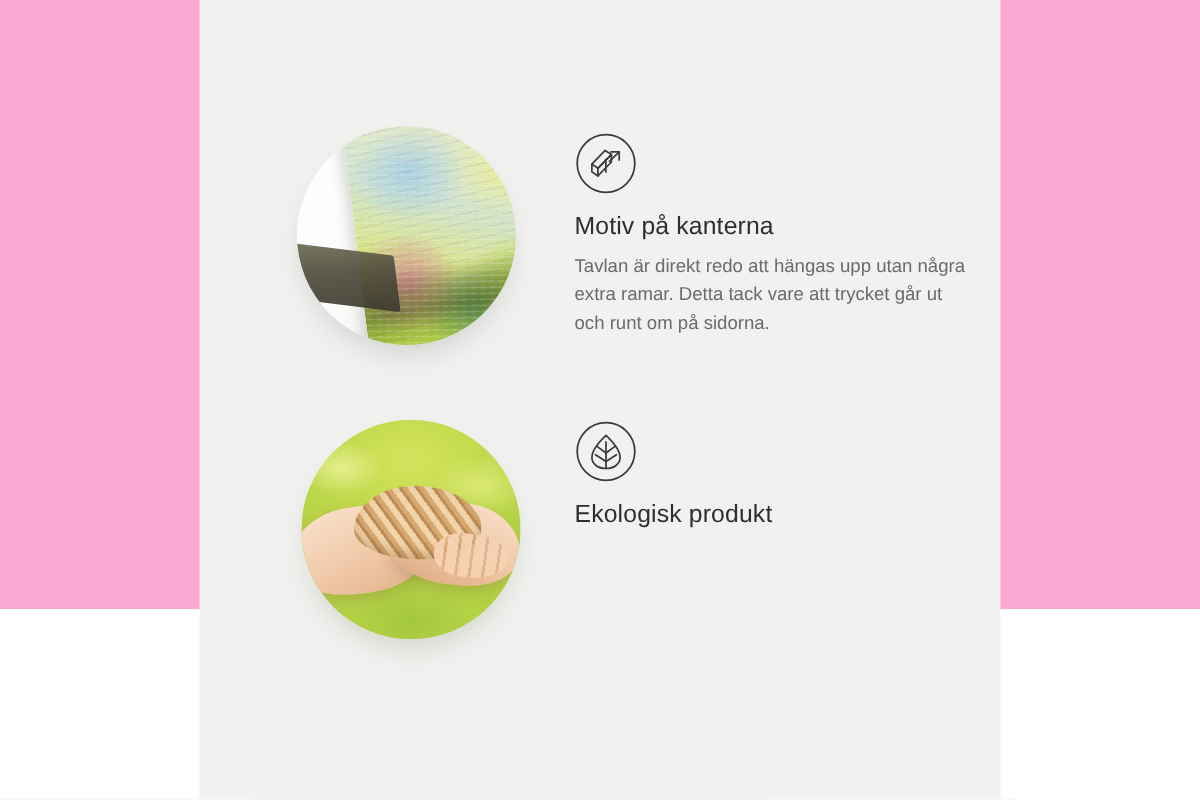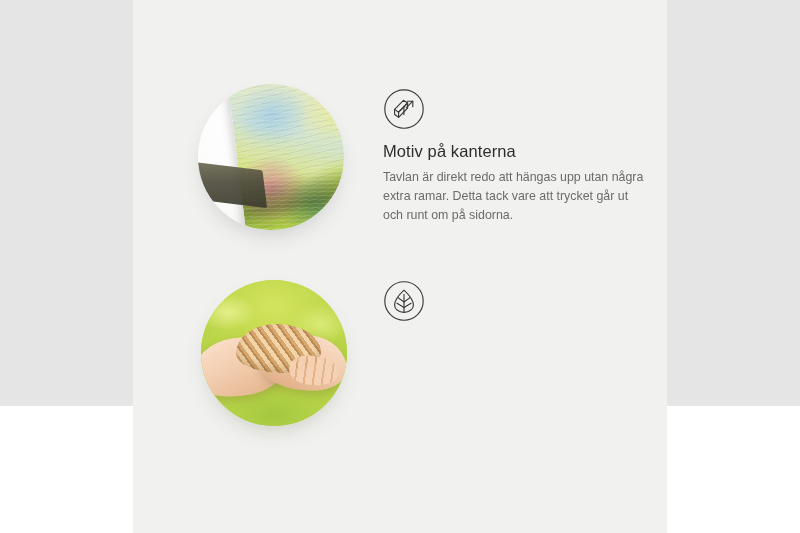--- a/index.html
+++ b/index.html
@@ -11,21 +11,21 @@
     height: 533px;
     background: #ffffff;
     font-family: "Liberation Sans", sans-serif;
     overflow: hidden;
   }
 
   .page {
     position: relative;
     width: 800px;
     height: 406px;
-    background: #e5e5e5;
+    background: #f9a8d4;
   }
 
   
   .content-panel {
     position: absolute;
     left: 133px;
     top: 0;
     width: 534px;
     height: 533px;
     background: #f1f1f0;
@@ -275,17 +275,18 @@
             <g fill="none" stroke="#3a3a3a" stroke-width="1.15" stroke-linecap="round" stroke-linejoin="round">
               <path d="M21 10.2 C27.6 16.4 30.4 21.6 30.4 25.0 C30.4 29.4 26.2 32.3 21 32.3 C15.8 32.3 11.6 29.4 11.6 25.0 C11.6 21.6 14.4 16.4 21 10.2 Z"></path>
               <path d="M21 14.6 L21 32.0"></path>
               <path d="M21 22.0 L15.0 17.6"></path>
               <path d="M21 22.0 L27.0 17.6"></path>
               <path d="M21 27.6 L14.0 23.2"></path>
               <path d="M21 27.6 L28.0 23.2"></path>
             </g>
           </svg>
         </span>
+        <h2 class="feature-title">Ekologisk produkt</h2>
       </div>
     </div>
 
   </div>
 </div>
 
 </body></html>

